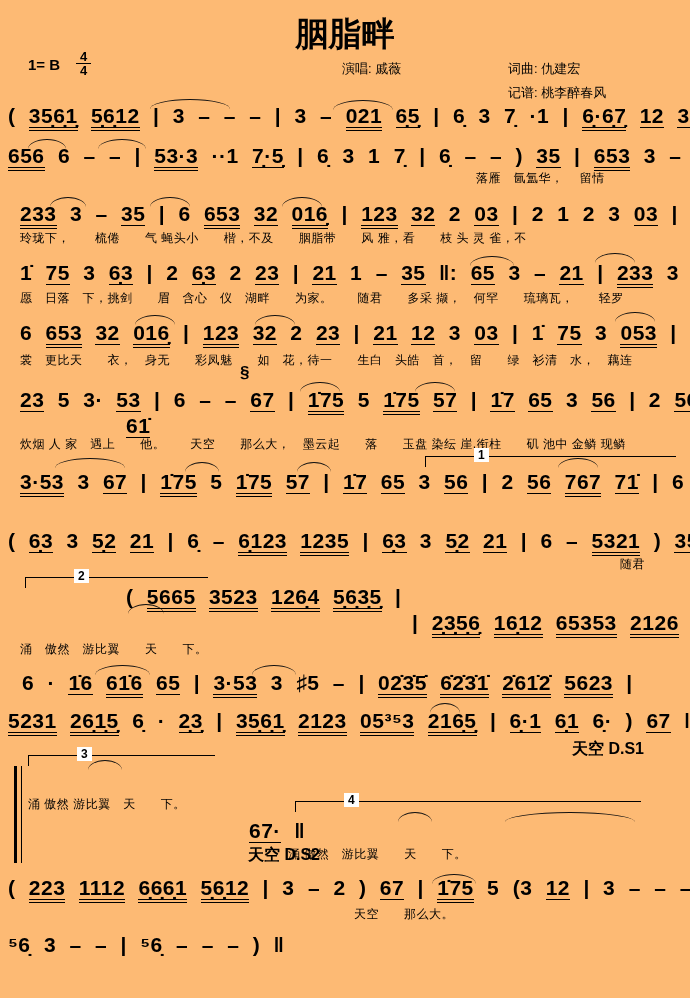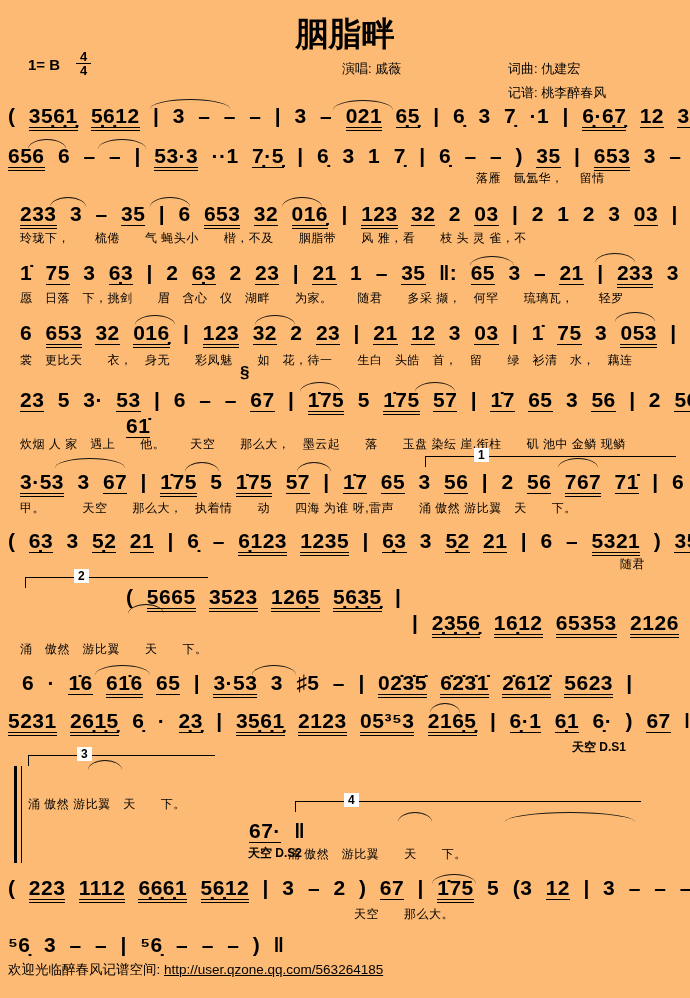--- a/index.html
+++ b/index.html
@@ -5,21 +5,21 @@
   html,body{margin:0;padding:0;background:#e8e8e8;}
   .page{position:relative;width:690px;height:998px;background:#fdba74;color:#000;
         font-family:"Liberation Sans","DejaVu Sans",sans-serif;overflow:hidden;text-decoration:underline;}
   .row{position:absolute;white-space:pre;}
   .notes{font-weight:bold;font-size:21px;letter-spacing:.5px;word-spacing:7px;line-height:1.1;}
   .notes span{display:inline-block;position:relative;}
   .u1{border-bottom:1.5px solid #000;}
   .u2{border-bottom:1.5px solid #000;}
   .u2::after{content:"";position:absolute;left:0;right:0;bottom:-3.5px;border-bottom:1.5px solid #000;}
   .lyr{font-size:12px;letter-spacing:.5px;}
-  .annot{font-size:12px;font-weight:bold;}
+  .annot{font-size:16px;font-weight:bold;}
   .title{left:0;right:0;top:12px;text-align:center;font-size:33px;font-weight:bold;
          font-family:"Liberation Serif","DejaVu Serif",serif;}
   .credit{font-size:13px;}
   .key{font-size:15px;font-weight:bold;}
   .meter{position:absolute;width:15px;text-align:center;font-size:13px;font-weight:bold;line-height:1.0;}
   .meter .num{display:block;}
   .meter .num:first-child{border-bottom:1.5px solid #000;}
   .volta{position:absolute;border-top:1.5px solid #000;border-left:1.5px solid #000;height:10px;}
   .vnum{position:absolute;top:-9px;left:48px;background:#fff;padding:0 4px;font-size:12px;font-weight:bold;}
   .arc{position:absolute;height:9px;border-top:1.4px solid #111;
@@ -60,29 +60,28 @@
 
   <div class="segno" style="left:240px;top:363px;">§</div>
   <div class="row notes" style="left:20px;top:388px;"><span class="u1">23</span> <span>5</span> <span>3·</span> <span class="u1">53</span> <span>|</span> <span>6</span> <span>–</span> <span>–</span> <span class="u1">67</span> <span>|</span> <span class="u2">1̇75</span> <span>5</span> <span class="u2">1̇75</span> <span class="u1">57</span> <span>|</span> <span class="u1">1̇7</span> <span class="u1">65</span> <span>3</span> <span class="u1">56</span> <span>|</span> <span>2</span> <span class="u1">56</span> <span class="u1">23</span> <span class="u1">12</span> <span>|</span></div>
   <div class="row notes" style="left:106px;top:414px;margin-left:20px;"><span class="u1">61̇</span></div>
   <div class="row lyr" style="left:20px;top:436px;">炊烟 人 家　遇上　　他。　　天空　　那么大，　墨云起　　落　　玉盘 染纭 崖,衔柱　　矶 池中 金鳞 现鳞</div>
 
   <div class="volta" style="left:425px;top:456px;width:250px;">
       <span class="vnum">1</span>
     </div>
   <div class="row notes" style="left:20px;top:470px;"><span class="u2">3·53</span> <span>3</span> <span class="u1">67</span> <span>|</span> <span class="u2">1̇75</span> <span>5</span> <span class="u2">1̇75</span> <span class="u1">57</span> <span>|</span> <span class="u1">1̇7</span> <span class="u1">65</span> <span>3</span> <span class="u1">56</span> <span>|</span> <span>2</span> <span class="u1">56</span> <span class="u2">767</span> <span class="u1">71̇</span> <span>|</span> <span>6</span> <span>–</span> <span>–</span> <span>–</span> <span>|</span></div>
-  <div class="row lyr" style="left:20px;top:500px;">甲。　　　天空　　那么大，　执着情　　动　　四海 为谁 呀,雷声　　涌 傲然 游比翼　天　　下。</div>
 
   <div class="row notes" style="left:8px;top:529px;"><span>(</span> <span class="u1">6̣3</span> <span>3</span> <span class="u1">5̣2</span> <span class="u1">21</span> <span>|</span> <span>6̣</span> <span>–</span> <span class="u2">6̣123</span> <span class="u2">1235</span> <span>|</span> <span class="u1">6̣3</span> <span>3</span> <span class="u1">5̣2</span> <span class="u1">21</span> <span>|</span> <span>6</span> <span>–</span> <span class="u2">5321</span> <span>)</span> <span class="u1">35·</span> <span>:‖</span></div>
   <div class="row lyr" style="left:585px;top:556px;padding-left:35px;">随君</div>
 
   <div class="volta" style="left:25px;top:577px;width:182px;">
       <span class="vnum">2</span>
     </div>
-  <div class="row notes" style="left:126px;top:585px;"><span>(</span> <span class="u2">5665</span> <span class="u2">3523</span> <span class="u2">126̣5</span> <span class="u2">5̣6̣3̣5̣</span> <span>|</span></div>
+  <div class="row notes" style="left:126px;top:585px;"><span>(</span> <span class="u2">5665</span> <span class="u2">3523</span> <span class="u2">126̣4</span> <span class="u2">5̣6̣3̣5̣</span> <span>|</span></div>
   <div class="row notes" style="left:412px;top:611px;"><span>|</span> <span class="u2">2̣3̣5̣6̣</span> <span class="u2">16̣12</span> <span class="u2">65353</span> <span class="u2">2126</span> <span>|</span></div>
   <div class="row lyr" style="left:20px;top:641px;">涌　傲然　游比翼　　天　　下。</div>
 
   <div class="row notes" style="left:22px;top:671px;"><span>6</span> <span>·</span> <span class="u1">1̇6</span> <span class="u2">61̇6</span> <span class="u1">65</span> <span>|</span> <span class="u2">3·53</span> <span>3</span> <span>♯5</span> <span>–</span> <span>|</span> <span class="u2">02̇3̇5̇</span> <span class="u2">6̇2̇3̇1̇</span> <span class="u2">2̇61̇2̇</span> <span class="u2">5623</span> <span>|</span></div>
 
   <div class="row notes" style="left:8px;top:709px;"><span class="u2">5231</span> <span class="u2">26̣1̣5̣</span> <span>6̣</span> <span>·</span> <span class="u1">2̣3̣</span> <span>|</span> <span class="u2">35̣6̣1̣</span> <span class="u2">2123</span> <span class="u2">05³⁵3</span> <span class="u2">216̣5̣</span> <span>|</span> <span class="u1">6̣·1</span> <span class="u1">6̣1</span> <span>6̣·</span> <span>)</span> <span class="u1">67</span> <span>‖</span></div>
   <div class="row annot" style="left:572px;top:739px;">天空 D.S1</div>
 
   <div class="brace" style="left:14px;top:766px;height:97px;"></div>
   <div class="volta" style="left:28px;top:755px;width:186px;">
@@ -95,21 +94,20 @@
   <div class="volta" style="left:295px;top:801px;width:345px;">
       <span class="vnum">4</span>
     </div>
   <div class="row lyr" style="left:288px;top:846px;">涌 傲然　游比翼　　天　　下。</div>
 
   <div class="row notes" style="left:8px;top:876px;"><span>(</span> <span class="u2">223</span> <span class="u2">1112</span> <span class="u2">6̣6̣6̣1</span> <span class="u2">5̣6̣12</span> <span>|</span> <span>3</span> <span>–</span> <span>2</span> <span>)</span> <span class="u1">67</span> <span>|</span> <span class="u2">1̇75</span> <span>5</span> <span>(3</span> <span class="u1">12</span> <span>|</span> <span>3</span> <span>–</span> <span>–</span> <span>–</span> <span>|</span></div>
   <div class="row lyr" style="left:354px;top:906px;">天空　　那么大。</div>
 
   <div class="row notes" style="left:8px;top:933px;"><span>⁵6̣</span> <span>3</span> <span>–</span> <span>–</span> <span>|</span> <span>⁵6̣</span> <span>–</span> <span>–</span> <span>–</span> <span>)</span> <span>‖</span></div>
 
-  <div class="row footer" style="left:8px;top:961px;"><span>欢迎光临醉春风记谱空间: </span><span class="url">http://user.qzone.qq.com/563264185</span></div>
 
   <div class="arc" style="left:150px;top:99px;width:80px;"></div>
   <div class="arc" style="left:333px;top:100px;width:60px;"></div>
   <div class="arc" style="left:28px;top:139px;width:38px;"></div>
   <div class="arc" style="left:98px;top:139px;width:48px;"></div>
   <div class="arc" style="left:50px;top:197px;width:36px;"></div>
   <div class="arc" style="left:150px;top:197px;width:40px;"></div>
   <div class="arc" style="left:282px;top:197px;width:40px;"></div>
   <div class="arc" style="left:470px;top:256px;width:44px;"></div>
   <div class="arc" style="left:595px;top:253px;width:40px;"></div>

